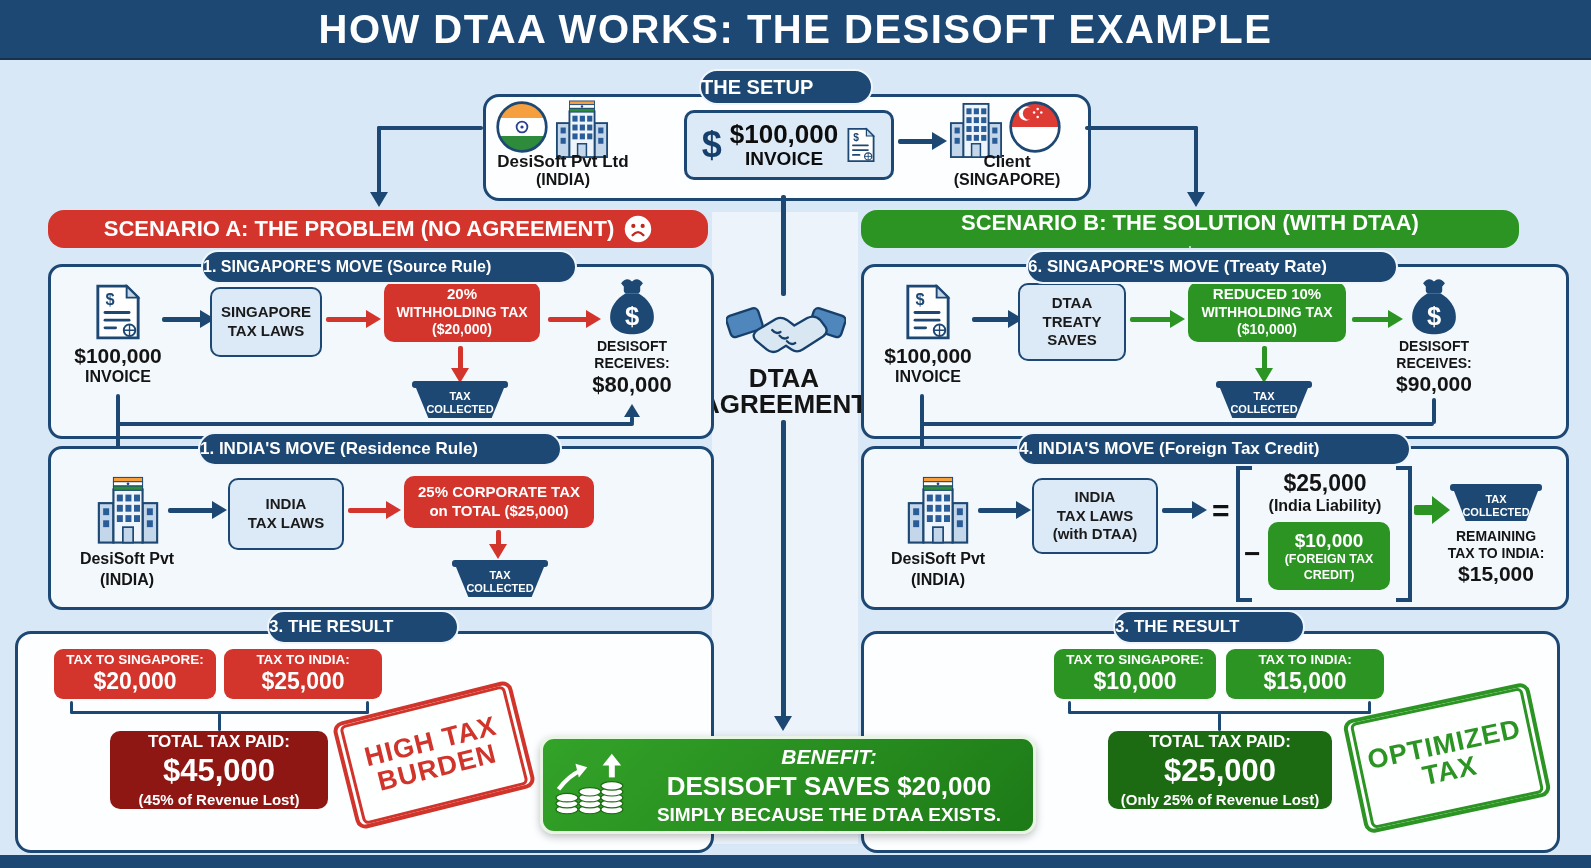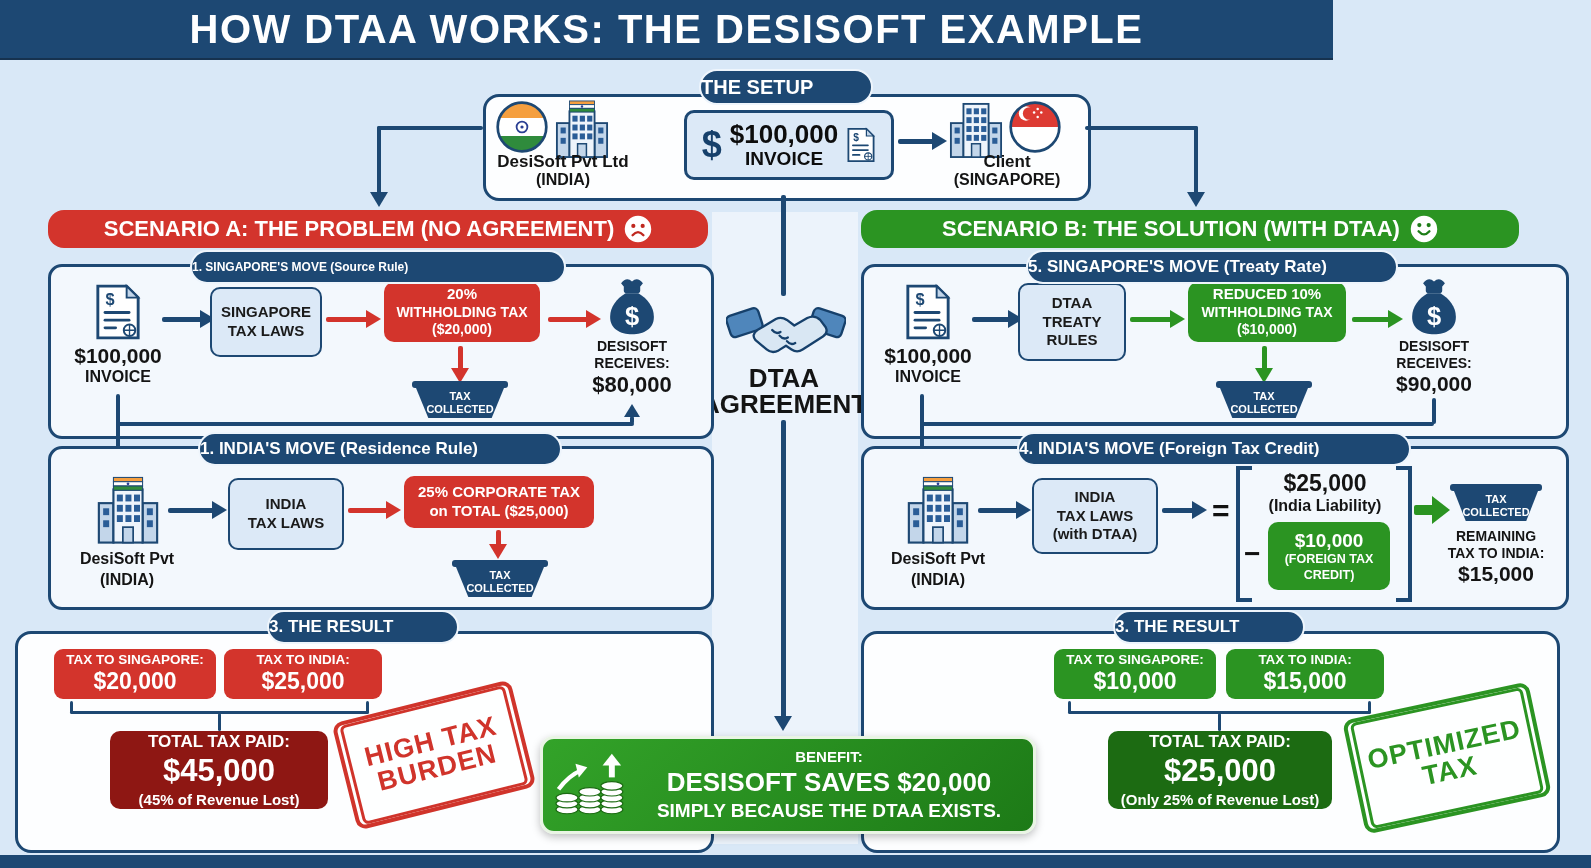--- a/index.html
+++ b/index.html
@@ -1,34 +1,34 @@
 <!DOCTYPE html>
 <html><head>
 <meta charset="utf-8">
 <style>
   html,body{margin:0;padding:0;background:#b9cfe4;}
   .page{position:relative;width:1591px;height:868px;background:#d9e8f7;overflow:hidden;
         font-family:"Liberation Sans",sans-serif;}
-  .topbar{position:absolute;left:0;top:0;width:1333px;height:58px;background:#1d4873;
+  .topbar{position:absolute;left:0;top:0;width:1591px;height:58px;background:#1d4873;
           display:flex;align-items:center;justify-content:center;border-bottom:2px solid #16324f;}
   .topbar span{color:#fff;font-weight:bold;font-size:40px;letter-spacing:1.5px;}
   .botbar{position:absolute;left:0;top:855px;width:1591px;height:13px;background:#1d4873;}
   .centerstrip{position:absolute;left:712px;top:212px;width:146px;height:632px;background:#ecf3fb;}
   .box{position:absolute;background:#fdfeff;border:3px solid #1d4873;border-radius:16px;}
   .panel{position:absolute;background:#f3f8fd;border:3px solid #1d4873;border-radius:14px;}
   .pill{position:absolute;background:#1d4873;color:#fff;font-weight:bold;border-radius:18px;
         display:flex;align-items:center;border:2.5px solid #eef5fc;z-index:5;}
   .scenhdr{position:absolute;height:38px;border-radius:16px;color:#fff;font-weight:bold;
            display:flex;align-items:center;justify-content:center;gap:10px;font-size:22px;z-index:4;}
   .lawbox{position:absolute;background:#dce9f7;border:2.5px solid #1d4873;border-radius:10px;
           display:flex;flex-direction:column;align-items:center;justify-content:center;
           font-weight:bold;color:#1a1a1a;text-align:center;line-height:1.25;}
   .taxbox{position:absolute;border-radius:10px;color:#fff;font-weight:bold;display:flex;
           flex-direction:column;align-items:center;justify-content:center;text-align:center;line-height:1.25;}
-  .bg-red{background:#d3342c;} .bg-dred{background:#8e1713;} .bg-grn{background:#2b9422;} .bg-dgrn{background:#1c6b12;}
+  .bg-red{background:#d3342c;} .bg-dred{background:#8e1713;} .bg-grn{background:#2b9422;flex-direction:column;} .bg-dgrn{background:#1c6b12;}
   .lbl{position:absolute;font-weight:bold;color:#141414;text-align:center;line-height:1.15;}
   .ln{position:absolute;background:#1d4873;border-radius:2px;}
   .ln.red{background:#d3342c;}.ln.grn{background:#2b9422;}
   .ah{position:absolute;width:0;height:0;--c:#1d4873;}
   .ah.red{--c:#d3342c;}.ah.grn{--c:#2b9422;}
   .ah-r{border-top:9px solid transparent;border-bottom:9px solid transparent;border-left:15px solid var(--c);}
   .ah-d{border-left:9px solid transparent;border-right:9px solid transparent;border-top:15px solid var(--c);}
   .ah-u{border-left:8px solid transparent;border-right:8px solid transparent;border-bottom:13px solid var(--c);}
   .basketlip{position:absolute;background:#1d4873;height:7px;border-radius:3px;}
   .basket{position:absolute;background:#1d4873;clip-path:polygon(0 0,100% 0,86% 100%,14% 100%);
@@ -245,21 +245,21 @@
   <div class="ah ah-d" style="left:774px;top:716px;"></div>
 
   <div class="scenhdr bg-red" style="left:48px;top:210px;width:660px;">
     <span>SCENARIO A: THE PROBLEM (NO AGREEMENT)</span>
     <svg style="width:28px;height:28px;">
         <use href="#sad"></use>
       </svg>
   </div>
 
   <div class="panel" style="left:48px;top:264px;width:660px;height:169px;"></div>
-  <div class="pill" style="left:190px;top:250px;width:372px;height:30px;font-size:12px;">
+  <div class="pill" style="left:201px;top:250px;width:372px;height:30px;font-size:16px;">
     <span>1. SINGAPORE'S MOVE (Source Rule)</span>
   </div>
   <svg class="icon" style="left:94px;top:282px;width:48px;height:60px;">
       <use href="#doc"></use>
     </svg>
   <div class="lbl" style="left:58px;top:344px;width:120px;font-size:21px;">$100,000</div>
   <div class="lbl" style="left:58px;top:368px;width:120px;font-size:16px;">INVOICE</div>
   <div class="ln" style="left:162px;top:317px;width:40px;height:5px;"></div>
   <div class="ah ah-r" style="left:200px;top:310px;"></div>
   <div class="lawbox" style="left:210px;top:287px;width:108px;height:66px;font-size:15px;">
@@ -354,33 +354,33 @@
 
   <div class="scenhdr bg-grn" style="left:861px;top:210px;width:658px;">
     <span>SCENARIO B: THE SOLUTION (WITH DTAA)</span>
     <svg style="width:28px;height:28px;">
         <use href="#happy"></use>
       </svg>
   </div>
 
   <div class="panel" style="left:861px;top:264px;width:702px;height:169px;"></div>
   <div class="pill" style="left:1026px;top:250px;width:368px;height:30px;font-size:17px;">
-    <span>5. SINGAPORE'S MOVE (Treaty Rate)</span>
+    <span>6. SINGAPORE'S MOVE (Treaty Rate)</span>
   </div>
   <svg class="icon" style="left:904px;top:282px;width:48px;height:60px;">
       <use href="#doc"></use>
     </svg>
   <div class="lbl" style="left:868px;top:344px;width:120px;font-size:21px;">$100,000</div>
   <div class="lbl" style="left:868px;top:368px;width:120px;font-size:16px;">INVOICE</div>
   <div class="ln" style="left:972px;top:317px;width:38px;height:5px;"></div>
   <div class="ah ah-r" style="left:1008px;top:310px;"></div>
   <div class="lawbox" style="left:1018px;top:283px;width:104px;height:74px;font-size:15px;">
     <span>DTAA</span>
     <span>TREATY</span>
-    <span>RULES</span>
+    <span>SAVES</span>
   </div>
   <div class="ln grn" style="left:1130px;top:317px;width:42px;height:5px;"></div>
   <div class="ah ah-r grn" style="left:1170px;top:310px;"></div>
   <div class="taxbox bg-grn" style="left:1188px;top:282px;width:158px;height:60px;font-size:14px;text-align:center;">
     <span style="font-size:15px;">REDUCED 10%</span>
     <span>WITHHOLDING TAX</span>
     <span>($10,000)</span>
   </div>
   <div class="ln grn" style="left:1262px;top:346px;width:5px;height:26px;"></div>
   <div class="ah ah-d grn" style="left:1255px;top:368px;"></div>
@@ -469,19 +469,19 @@
       <span>OPTIMIZED</span>
       <span>TAX</span>
     </div>
   </div>
 
   <div class="benefit">
     <svg style="width:72px;height:66px;margin-left:10px;flex:none;">
         <use href="#coins"></use>
       </svg>
     <div class="txt">
-      <div style="font-size:15px;">BENEFIT:</div>
+      <div style="font-size:21px;font-style:italic;">BENEFIT:</div>
       <div style="font-size:26px;">DESISOFT SAVES $20,000</div>
       <div style="font-size:19px;">SIMPLY BECAUSE THE DTAA EXISTS.</div>
     </div>
   </div>
 
 </div>
 
 </body></html>

